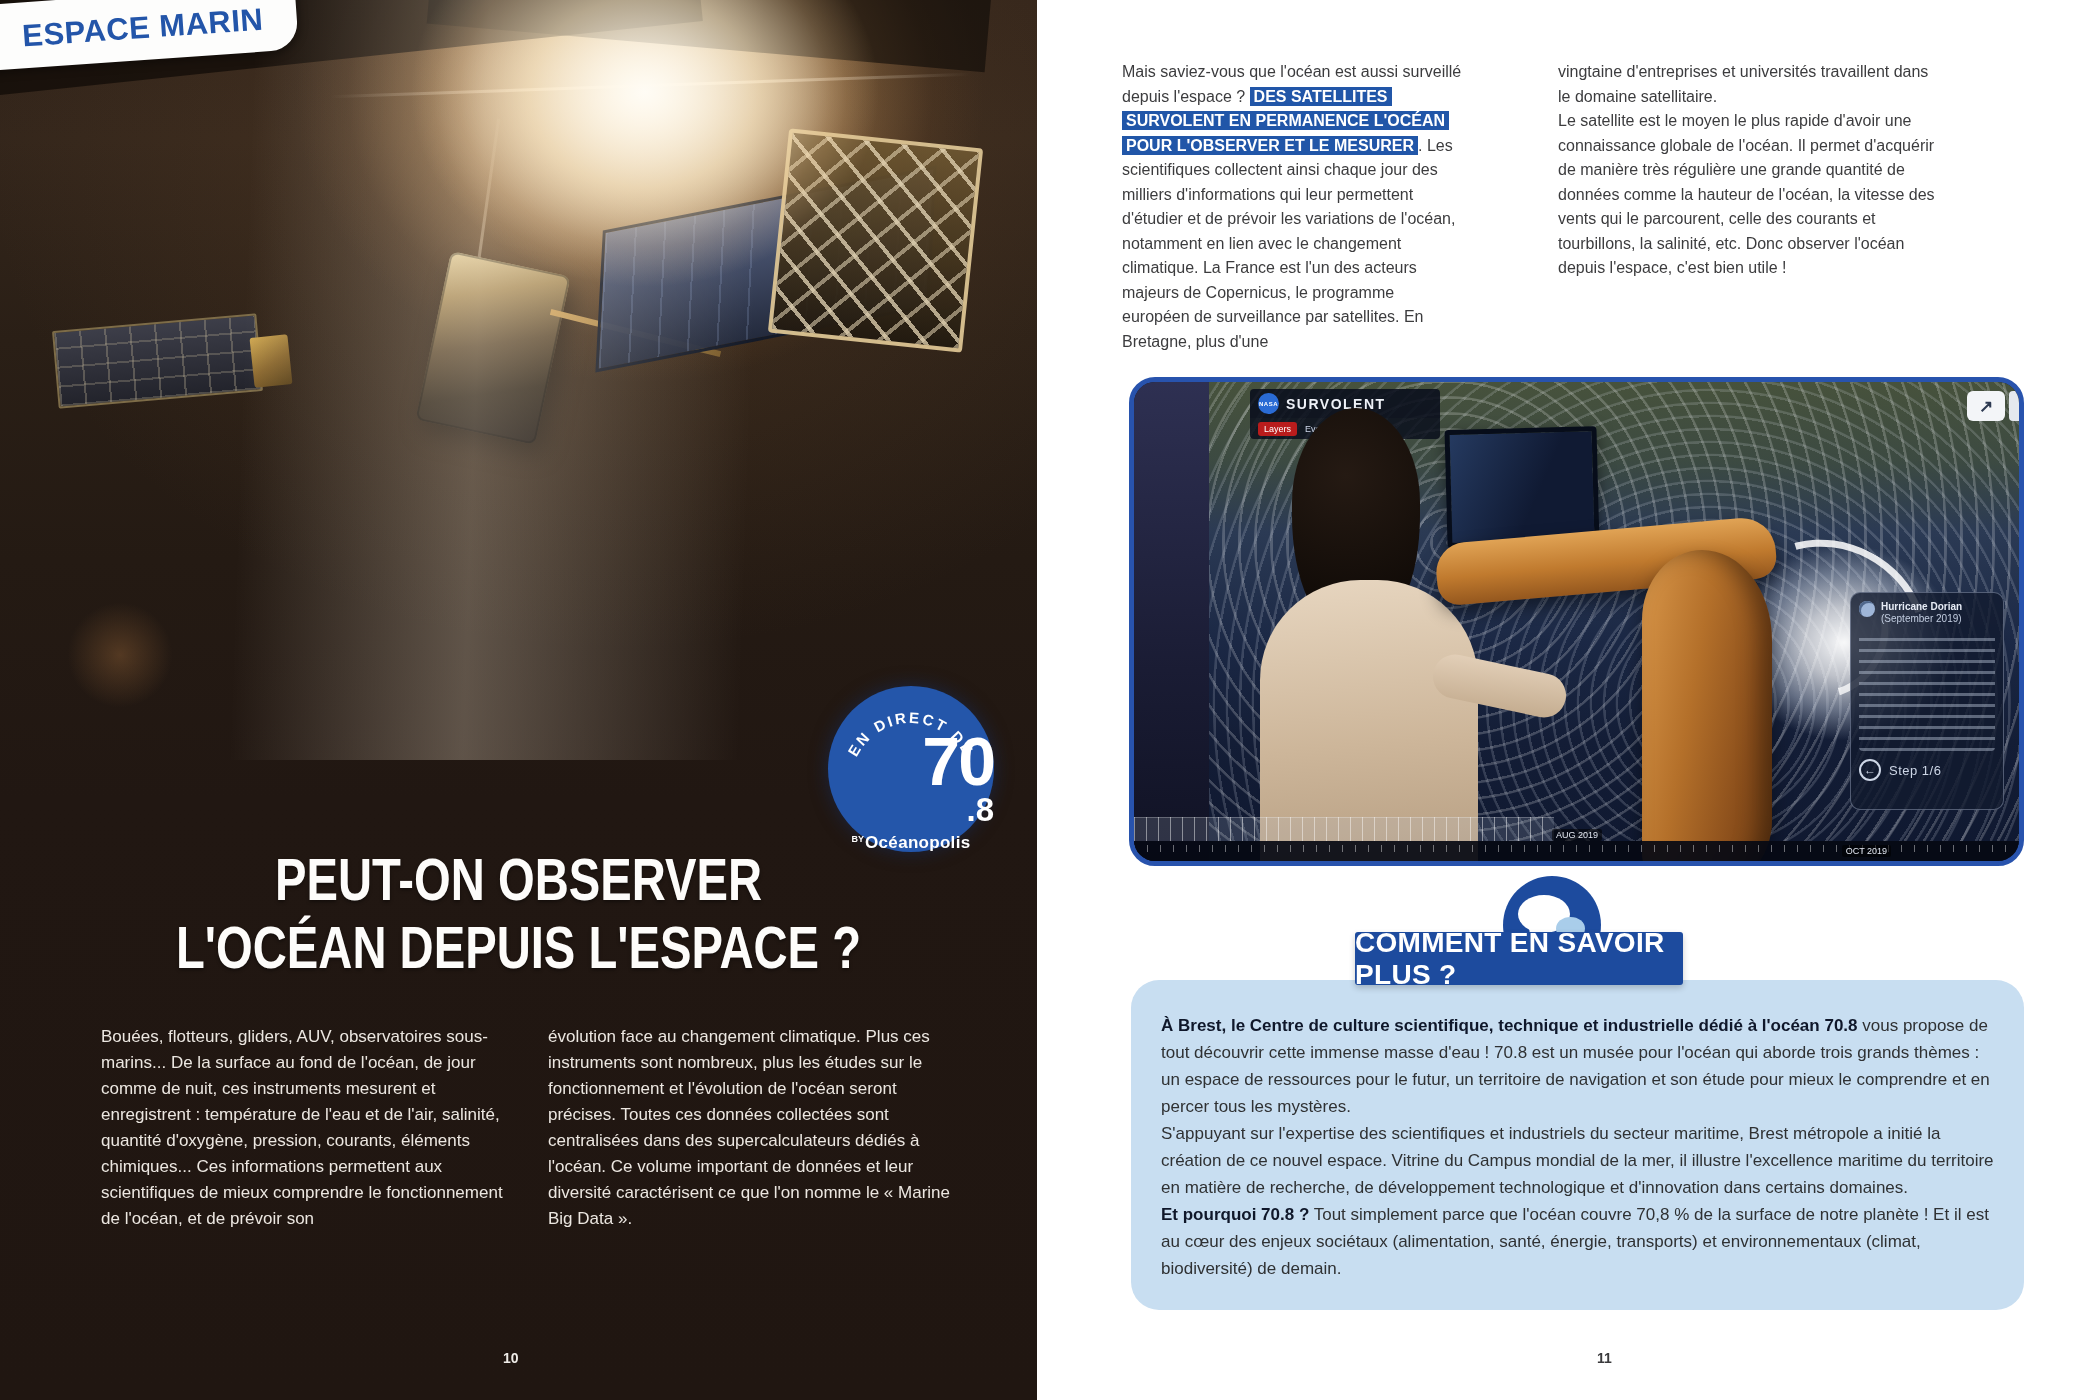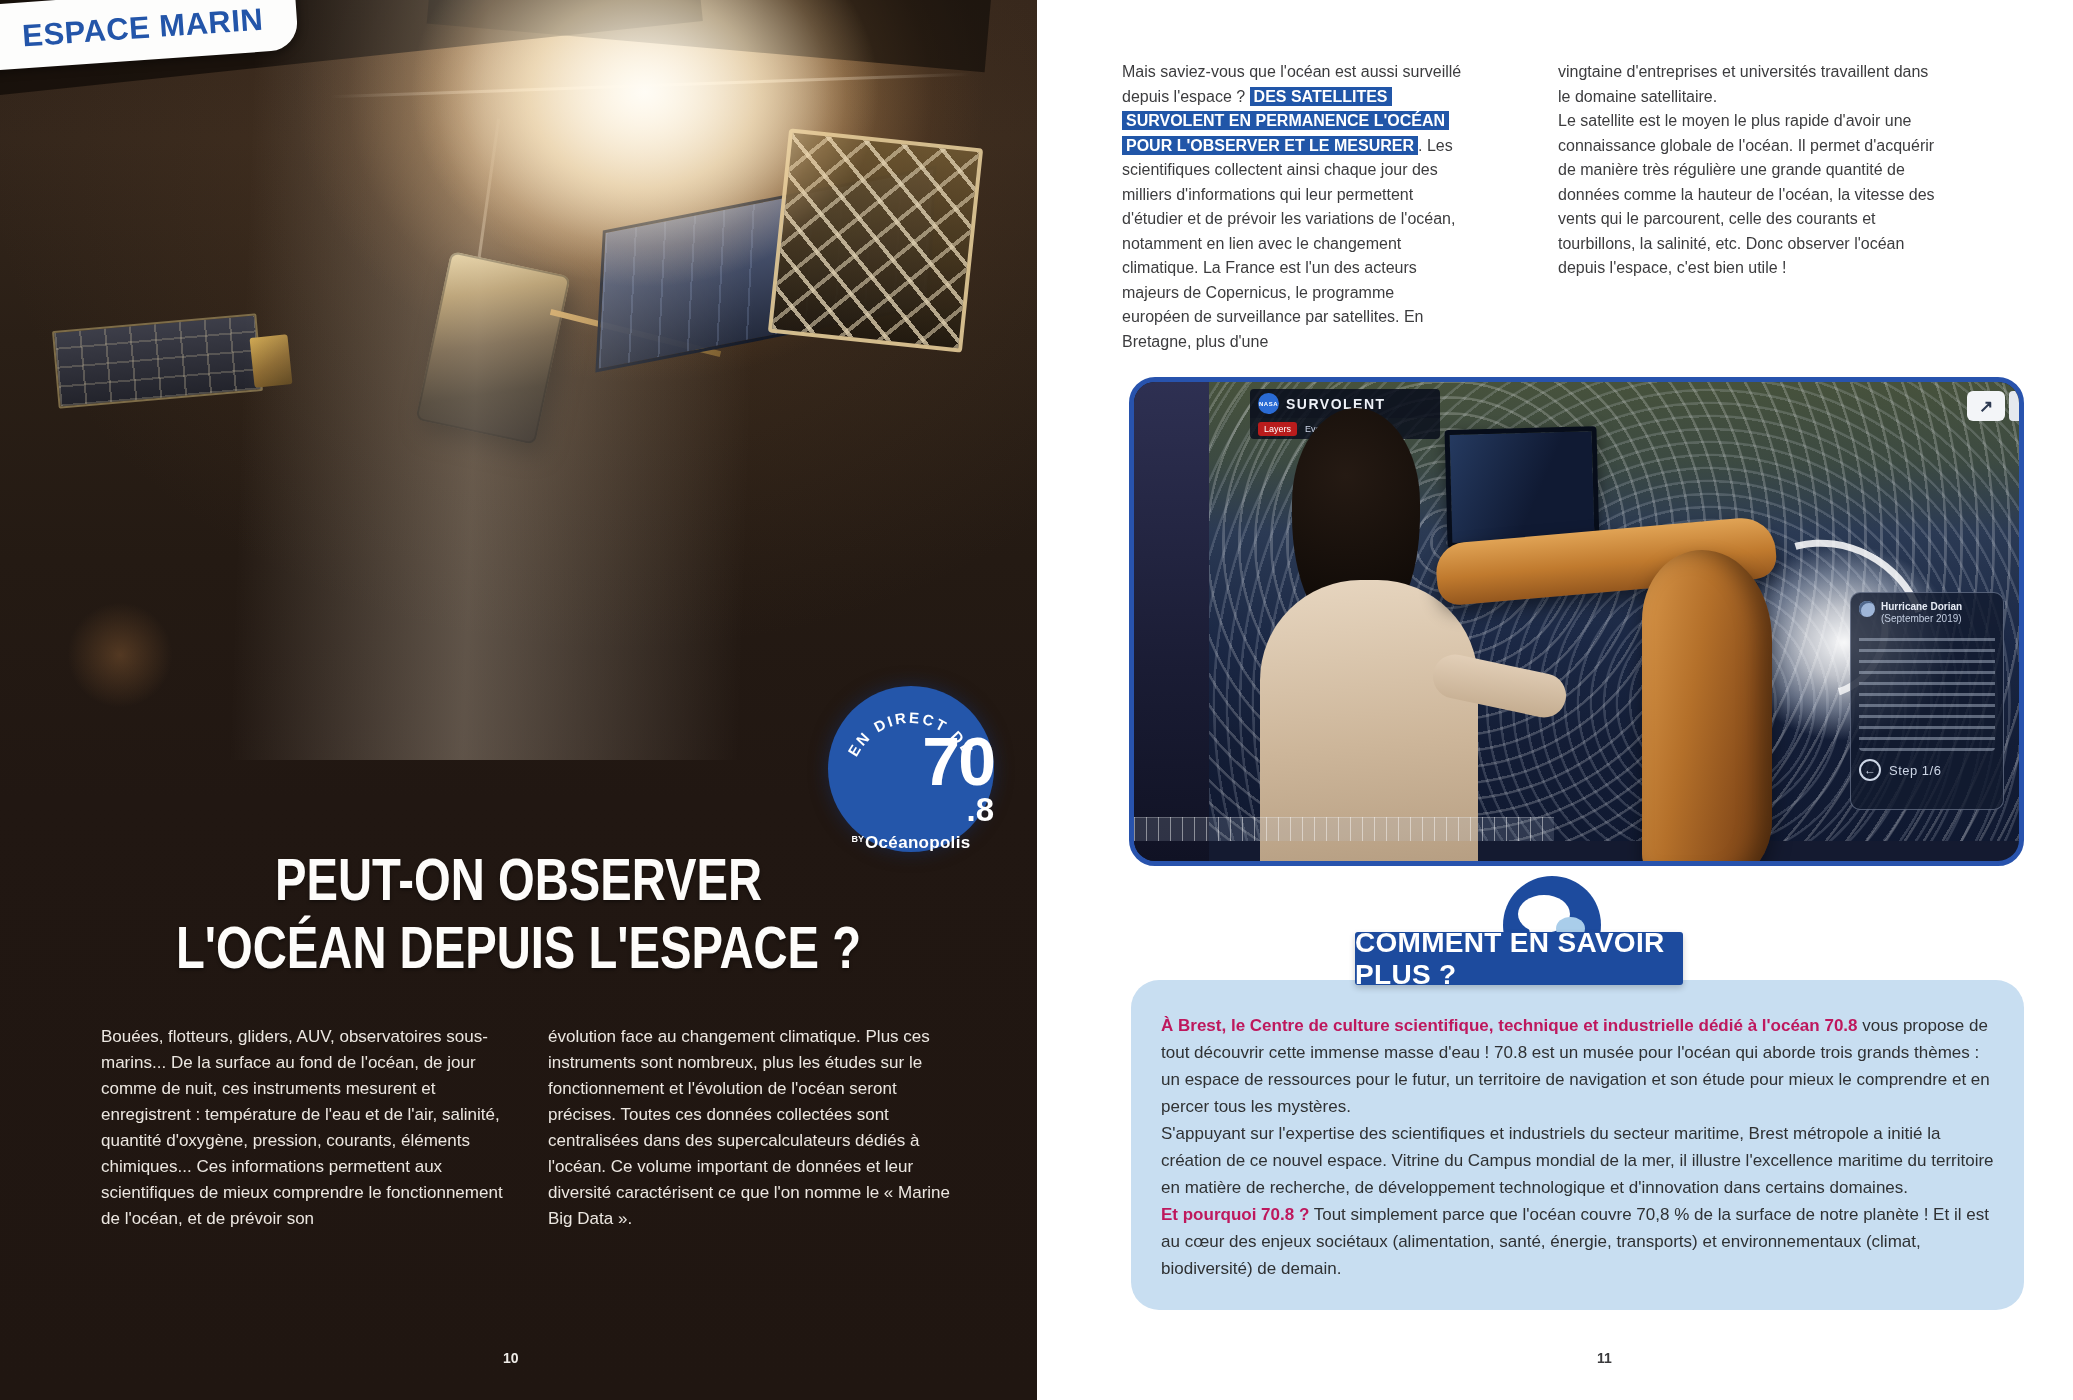--- a/index.html
+++ b/index.html
@@ -170,21 +170,21 @@
   .bubble-small { position:absolute; left:53px; top:41px; width:29px; height:23px; background:#a9cdea; border-radius:50%; }
   .bubble-small-tail { position:absolute; left:64px; top:60px; width:0; height:0;
     border-left:7px solid rgba(0,0,0,0); border-right:3px solid rgba(0,0,0,0); border-top:11px solid #a9cdea; transform:rotate(-14deg); }
   .savoir-bar { position:absolute; left:318px; top:932px; width:328px; height:53px; background:#1d4b9e; z-index:3;
     display:flex; align-items:center; justify-content:center; border-radius:3px; box-shadow:0 3px 6px rgba(0,0,0,.2); }
   .savoir-bar span { color:#fff; font-size:28px; font-weight:800; letter-spacing:.3px; }
 
   .infobox { position:absolute; left:94px; top:980px; width:893px; min-height:330px; background:#c8def1;
     border-radius:28px; padding:32px 30px 26px 30px; z-index:1; }
   .info-p { color:#2f3133; font-size:17px; line-height:27px; }
-  .info-p b { font-weight:700; color:#be185d; }
+  .info-p b { font-weight:700; color:#0f172a; }
   .pagenum-right { left:560px; top:1350px; color:#3a3a3c; }
 </style>
 </head>
 <body>
 
 <div class="page left-page">
   <div>
     <div class="beam beam1"></div>
     <div class="beam beam2"></div>
     <div class="sat-array-left"></div>
@@ -280,20 +280,25 @@
         </div>
       </div>
       <div class="panel-body"></div>
       <div class="panel-step">
         <div class="step-circle">←</div>
         <div class="step-text">Step 1/6</div>
       </div>
     </div>
 
     <div class="photo-scale"></div>
+    <div class="timeline">
+      <div class="timeline-ticks"></div>
+      <div class="tl-label tl-label1">AUG 2019</div>
+      <div class="tl-label tl-label2">OCT 2019</div>
+    </div>
   </div>
 
   <div class="bubbles-circle">
     <div class="bubble-main"></div>
     <div class="bubble-main-tail"></div>
     <div class="bubble-small"></div>
     <div class="bubble-small-tail"></div>
   </div>
   <div class="savoir-bar">
     <span>COMMENT EN SAVOIR PLUS ?</span>

